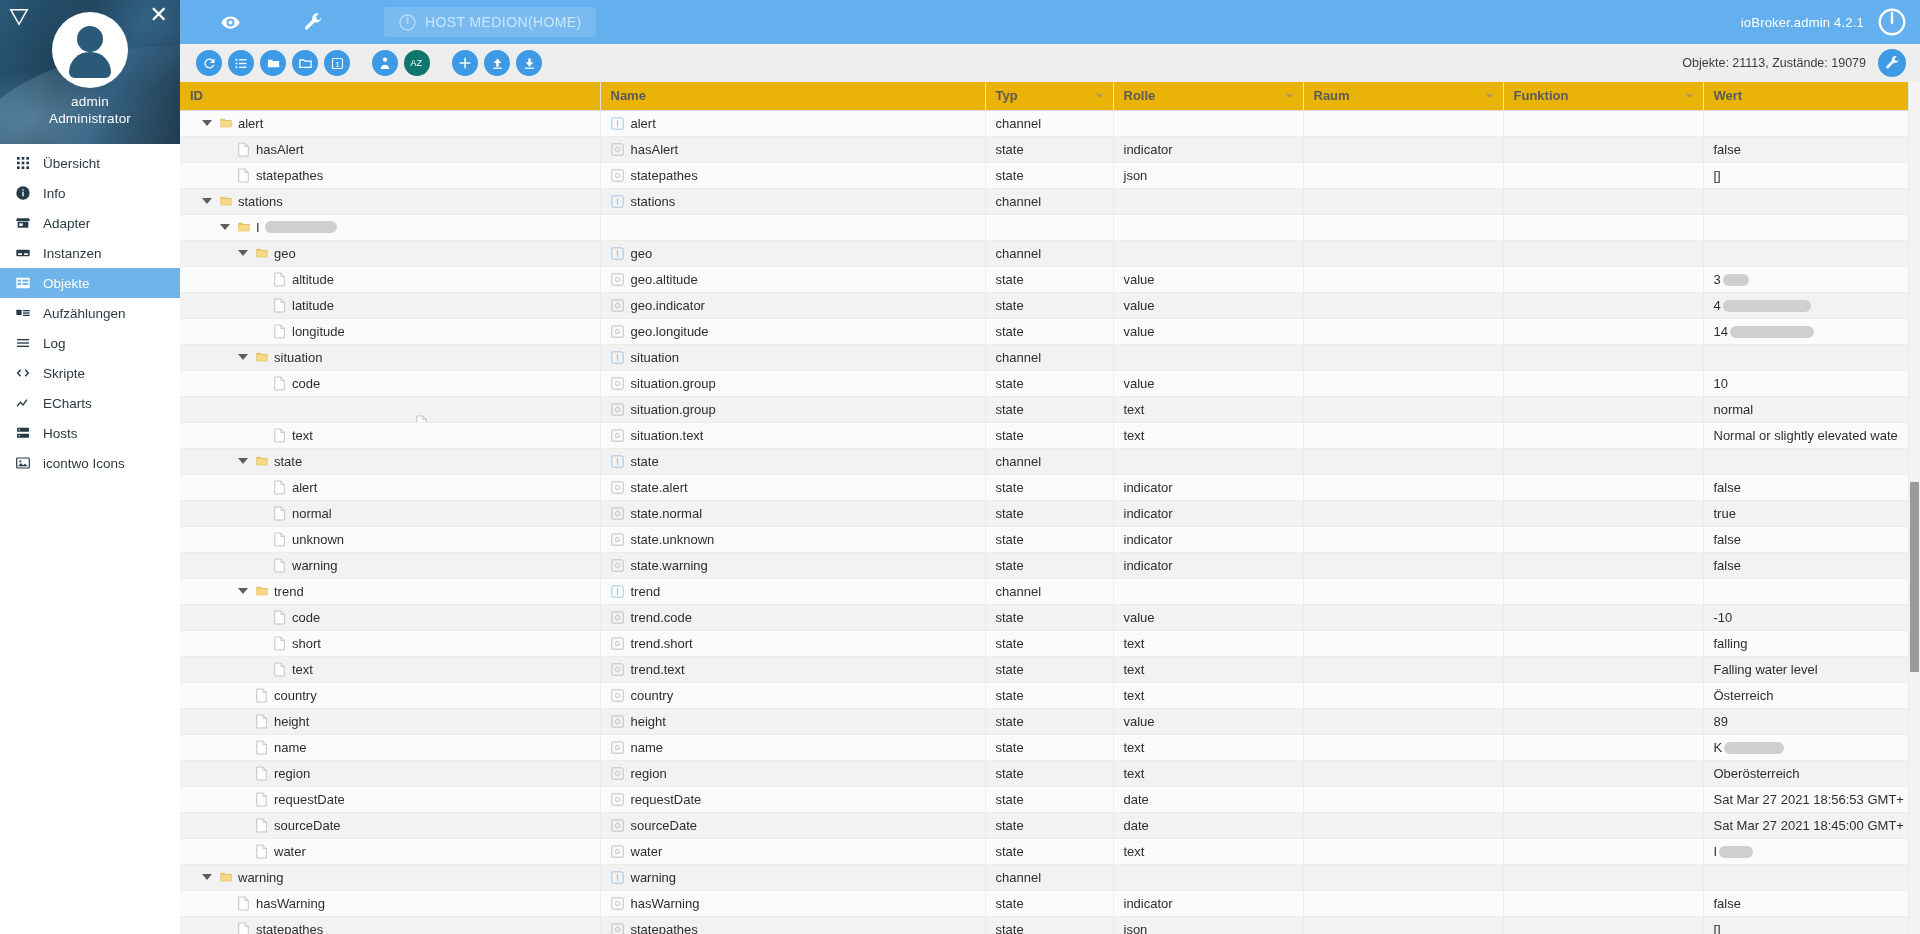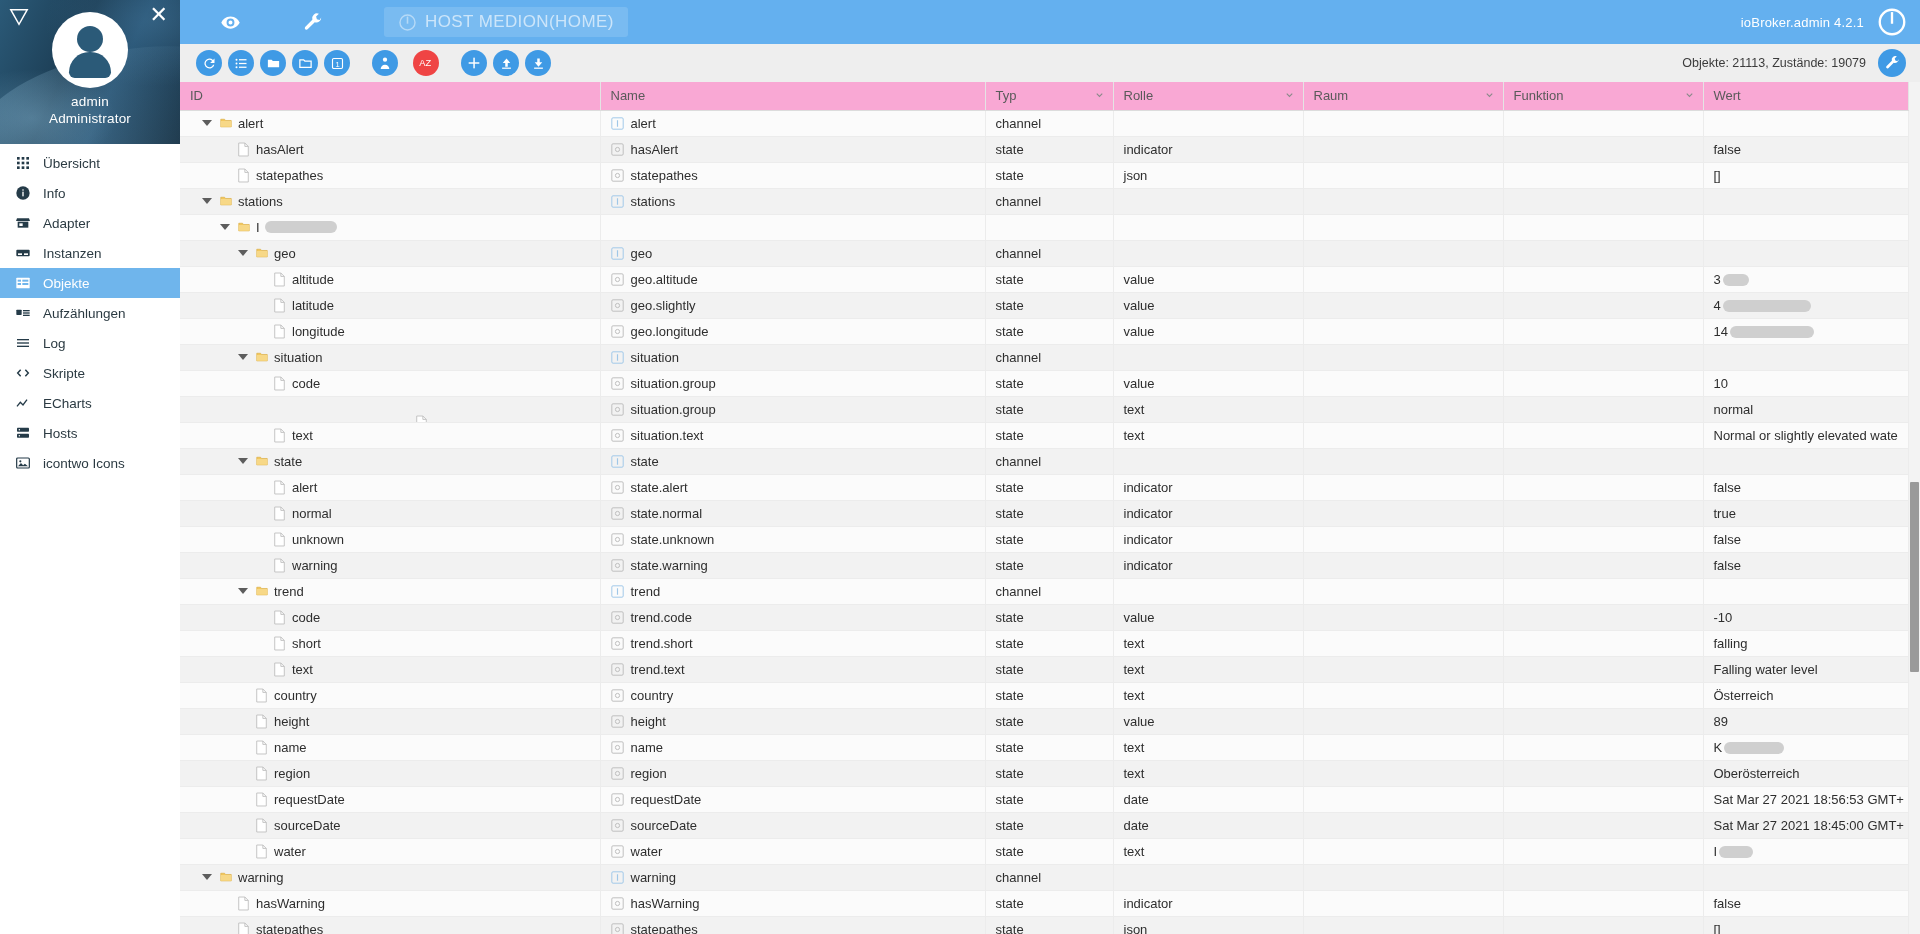--- a/index.html
+++ b/index.html
@@ -84,54 +84,54 @@
     padding: 0 14px 0 30px; color: #fff; position: relative; flex: 0 0 44px;
   }
   .ab-btn {
     width: 40px; height: 40px; display: flex; align-items: center;
     justify-content: center; cursor: pointer; color: #fff;
   }
   .host-chip {
     margin-left: 52px; height: 30px; min-width: 210px;
     background: rgba(255,255,255,.14); border-radius: 3px;
     display: flex; align-items: center; gap: 8px; padding: 0 14px;
-    color: rgba(255,255,255,.62); font-size: 17px; letter-spacing: .4px;
+    color: rgba(255,255,255,.62); font-size: 14px; letter-spacing: .4px;
     cursor: pointer;
   }
   .ab-spacer { flex: 1; }
   .ab-version { font-size: 13px; color: #fff; margin-right: 14px; letter-spacing:.2px;}
   .ab-logo { width: 28px; height: 28px; }
 
   
   #toolbar {
     height: 38px; background: #eeeeee; display: flex; align-items: center;
     padding-left: 16px; gap: 6px; flex: 0 0 38px; position: relative;
   }
   .tb-btn {
     width: 26px; height: 26px; border-radius: 50%; background: #3f9ae5;
     display: flex; align-items: center; justify-content: center;
     cursor: pointer; color: #fff; flex: 0 0 26px;
   }
-  .tb-btn.red { background: #ef4444; margin-left: 9px; }
+  .tb-btn.red { background: #0f766e; }
   .tb-gap { width: 10px; }
   .tb-right {
     margin-left: auto; display: flex; align-items: center; gap: 12px;
     padding-right: 14px;
   }
   .tb-stats { font-size: 12.5px; color: #3b3b3b; }
   .tb-wrench {
     width: 28px; height: 28px; border-radius: 50%; background: #3f9ae5;
     display: flex; align-items: center; justify-content: center; cursor: pointer;
   }
 
   
   #tablewrap { flex: 1; overflow: hidden; position: relative; background:#fff; }
   table.objects { width: 100%; border-collapse: collapse; table-layout: fixed; }
   table.objects th {
-    background: #f9a8d4; font-weight: 400; font-size: 13px; color: #5a5a5a;
+    background: #eab308; font-weight: 700; font-size: 13px; color: #5a5a5a;
     text-align: left; height: 28px; padding: 0 10px;
     border-bottom: 1px solid #dcdcdc; border-right: 1px solid #e4e4e4;
     position: relative; vertical-align: middle; white-space: nowrap;
     overflow: hidden;
   }
   table.objects th .chev {
     position: absolute; right: 8px; top: 50%; transform: translateY(-50%);
     color: #8a8a8a; font-size: 11px; pointer-events: none;
   }
   table.objects td {
@@ -700,21 +700,21 @@
                   </span>
                   <span class="idtext">latitude</span>
                 </div>
               </td>
               <td class="c-name">
                 <div class="namecell">
                   <span class="nameicon"><svg width="13" height="13" viewBox="0 0 16 16">
                       <rect x="1" y="1" width="14" height="14" rx="1.5" fill="none" stroke="#bdbdbd" stroke-width="1.2"></rect>
                       <circle cx="8" cy="8" r="2.6" fill="none" stroke="#bdbdbd" stroke-width="1.2"></circle>
                     </svg></span>
-                  <span>geo.slightly</span>
+                  <span>geo.indicator</span>
                 </div>
               </td>
               <td class="c-typ"><span>state</span></td>
               <td class="c-role"><span>value</span></td>
               <td class="c-room"><span></span></td>
               <td class="c-func"><span></span></td>
               <td class="c-val"><span>4</span><span class="redact" style="width: 88px; margin-left: 2px;"></span></td>
               <td class="c-set">
                 <div class="setcell">
                   <span class="seticon"></span>

